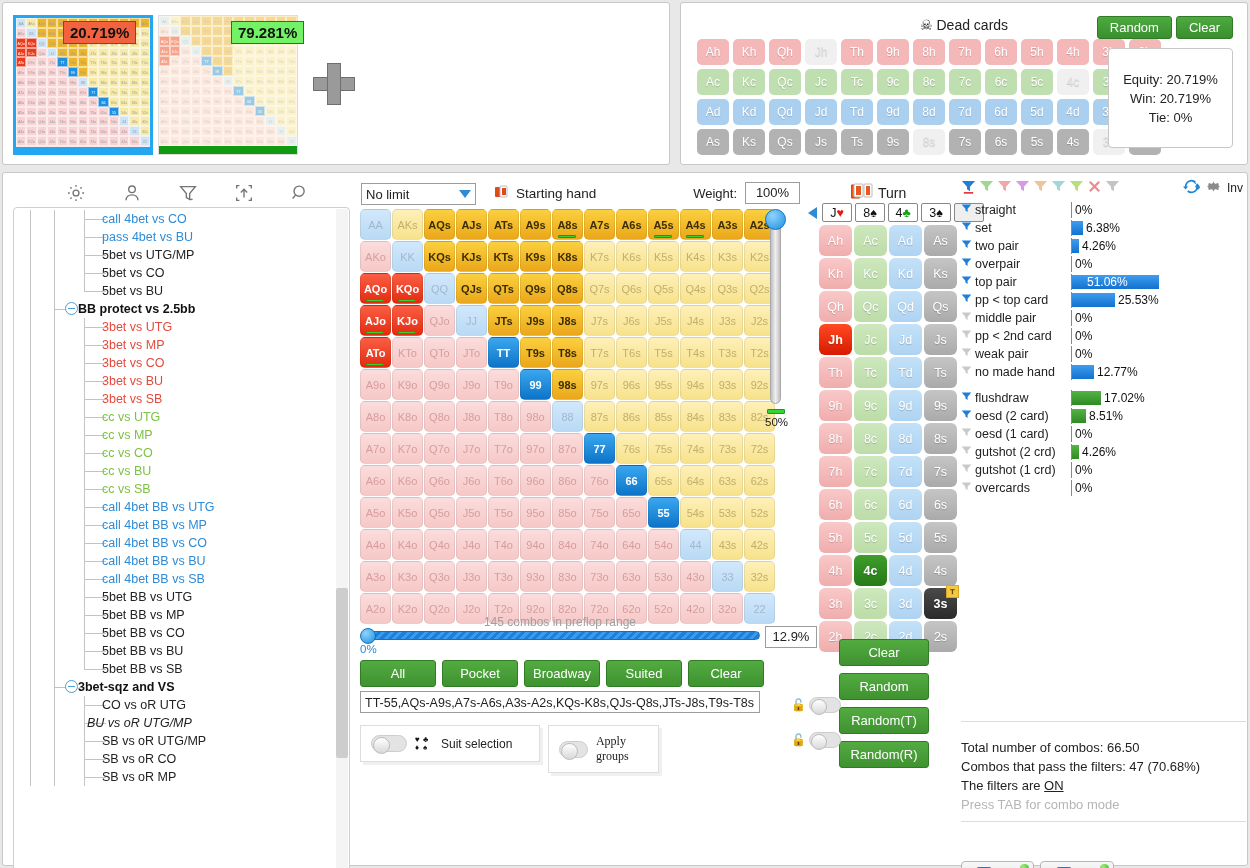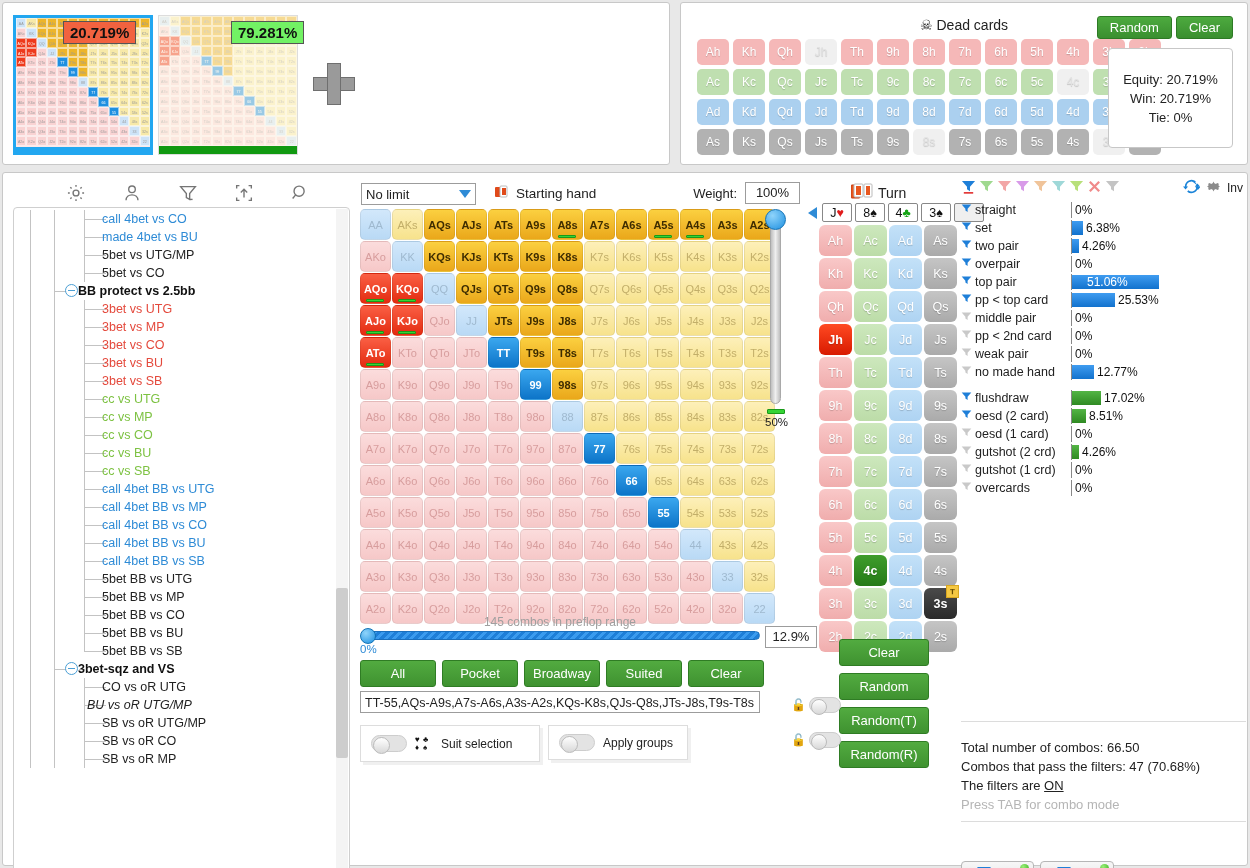--- a/index.html
+++ b/index.html
@@ -719,23 +719,24 @@
             <circle cx="11" cy="10" r="5.5"></circle>
               <path d="M7.2 14L4 18"></path>
           </svg>
         </div>
       </div>
 
       <div class="tree-outer">
         <div style="position:absolute;left:0;top:0;right:13px;bottom:0;overflow:hidden;">
           <div id="treelist" style="position:relative;padding-top:2px;">
               <div class="trow"><span class="vline" style="left:16px;top:0;height:18px;"></span><span class="vline" style="left:40px;top:0;height:18px;"></span><span class="vline" style="left:70px;top:0;height:18px;"></span><span class="hline" style="left:70px;width:22px;"></span><span class="lbl c-blue" style="margin-left:88px;">call 4bet vs CO</span></div>
-              <div class="trow"><span class="vline" style="left:16px;top:0;height:18px;"></span><span class="vline" style="left:40px;top:0;height:18px;"></span><span class="vline" style="left:70px;top:0;height:18px;"></span><span class="hline" style="left:70px;width:22px;"></span><span class="lbl c-blue" style="margin-left:88px;">made 4bet vs BU</span></div>
+              <div class="trow"><span class="vline" style="left:16px;top:0;height:18px;"></span><span class="vline" style="left:40px;top:0;height:18px;"></span><span class="vline" style="left:70px;top:0;height:18px;"></span><span class="hline" style="left:70px;width:22px;"></span><span class="lbl c-blue" style="margin-left:88px;">pass 4bet vs BU</span></div>
               <div class="trow"><span class="vline" style="left:16px;top:0;height:18px;"></span><span class="vline" style="left:40px;top:0;height:18px;"></span><span class="vline" style="left:70px;top:0;height:18px;"></span><span class="hline" style="left:70px;width:22px;"></span><span class="lbl c-dark" style="margin-left:88px;">5bet vs UTG/MP</span></div>
               <div class="trow"><span class="vline" style="left:16px;top:0;height:18px;"></span><span class="vline" style="left:40px;top:0;height:18px;"></span><span class="vline" style="left:70px;top:0;height:18px;"></span><span class="hline" style="left:70px;width:22px;"></span><span class="lbl c-dark" style="margin-left:88px;">5bet vs CO</span></div>
+              <div class="trow"><span class="vline" style="left:16px;top:0;height:18px;"></span><span class="vline" style="left:40px;top:0;height:18px;"></span><span class="vline" style="left:70px;top:0;height:9px;"></span><span class="hline" style="left:70px;width:22px;"></span><span class="lbl c-dark" style="margin-left:88px;">5bet vs BU</span></div>
               <div class="trow"><span class="vline" style="left:16px;top:0;height:18px;"></span><span class="vline" style="left:40px;top:0;height:18px;"></span><span class="hline" style="left:40px;width:12px;"></span><span class="expander" style="left:51px;"></span><span class="hline" style="left:65px;width:6px;"></span><span class="lbl c-bold" style="margin-left:64px;">BB protect vs 2.5bb</span></div>
               <div class="trow"><span class="vline" style="left:16px;top:0;height:18px;"></span><span class="vline" style="left:40px;top:0;height:18px;"></span><span class="vline" style="left:70px;top:0;height:18px;"></span><span class="hline" style="left:70px;width:22px;"></span><span class="lbl c-red" style="margin-left:88px;">3bet vs UTG</span></div>
               <div class="trow"><span class="vline" style="left:16px;top:0;height:18px;"></span><span class="vline" style="left:40px;top:0;height:18px;"></span><span class="vline" style="left:70px;top:0;height:18px;"></span><span class="hline" style="left:70px;width:22px;"></span><span class="lbl c-red" style="margin-left:88px;">3bet vs MP</span></div>
               <div class="trow"><span class="vline" style="left:16px;top:0;height:18px;"></span><span class="vline" style="left:40px;top:0;height:18px;"></span><span class="vline" style="left:70px;top:0;height:18px;"></span><span class="hline" style="left:70px;width:22px;"></span><span class="lbl c-red" style="margin-left:88px;">3bet vs CO</span></div>
               <div class="trow"><span class="vline" style="left:16px;top:0;height:18px;"></span><span class="vline" style="left:40px;top:0;height:18px;"></span><span class="vline" style="left:70px;top:0;height:18px;"></span><span class="hline" style="left:70px;width:22px;"></span><span class="lbl c-red" style="margin-left:88px;">3bet vs BU</span></div>
               <div class="trow"><span class="vline" style="left:16px;top:0;height:18px;"></span><span class="vline" style="left:40px;top:0;height:18px;"></span><span class="vline" style="left:70px;top:0;height:18px;"></span><span class="hline" style="left:70px;width:22px;"></span><span class="lbl c-red" style="margin-left:88px;">3bet vs SB</span></div>
               <div class="trow"><span class="vline" style="left:16px;top:0;height:18px;"></span><span class="vline" style="left:40px;top:0;height:18px;"></span><span class="vline" style="left:70px;top:0;height:18px;"></span><span class="hline" style="left:70px;width:22px;"></span><span class="lbl c-green" style="margin-left:88px;">cc vs UTG</span></div>
               <div class="trow"><span class="vline" style="left:16px;top:0;height:18px;"></span><span class="vline" style="left:40px;top:0;height:18px;"></span><span class="vline" style="left:70px;top:0;height:18px;"></span><span class="hline" style="left:70px;width:22px;"></span><span class="lbl c-green" style="margin-left:88px;">cc vs MP</span></div>
               <div class="trow"><span class="vline" style="left:16px;top:0;height:18px;"></span><span class="vline" style="left:40px;top:0;height:18px;"></span><span class="vline" style="left:70px;top:0;height:18px;"></span><span class="hline" style="left:70px;width:22px;"></span><span class="lbl c-green" style="margin-left:88px;">cc vs CO</span></div>
               <div class="trow"><span class="vline" style="left:16px;top:0;height:18px;"></span><span class="vline" style="left:40px;top:0;height:18px;"></span><span class="vline" style="left:70px;top:0;height:18px;"></span><span class="hline" style="left:70px;width:22px;"></span><span class="lbl c-green" style="margin-left:88px;">cc vs BU</span></div>
@@ -985,21 +986,21 @@
         <span>
           <svg width="18" height="16" viewBox="0 0 18 16">
             <text x="0" y="8" font-size="8" fill="#111">♥</text>
             <text x="8" y="8" font-size="8" fill="#111">♣</text>
             <text x="0" y="16" font-size="8" fill="#111">♦</text>
             <text x="8" y="16" font-size="8" fill="#111">♠</text>
           </svg>
         </span>
         <span>Suit selection</span>
       </div>
-      <div class="togglecard" style="left:193px;top:552px;width:140px;">
+      <div class="togglecard" style="left:193px;top:552px;width:111px;font-family:Liberation Serif, serif;">
         <div class="tgl"></div>
         <span>Apply groups</span>
       </div>
     </div>
 
     <div class="right">
       <div class="turnlabel">
         <span>
           <svg width="22" height="16" viewBox="0 0 22 16">
             <rect x="0" y="2" width="9" height="13" rx="1" fill="#e8571f" stroke="#c33b0c"></rect>

